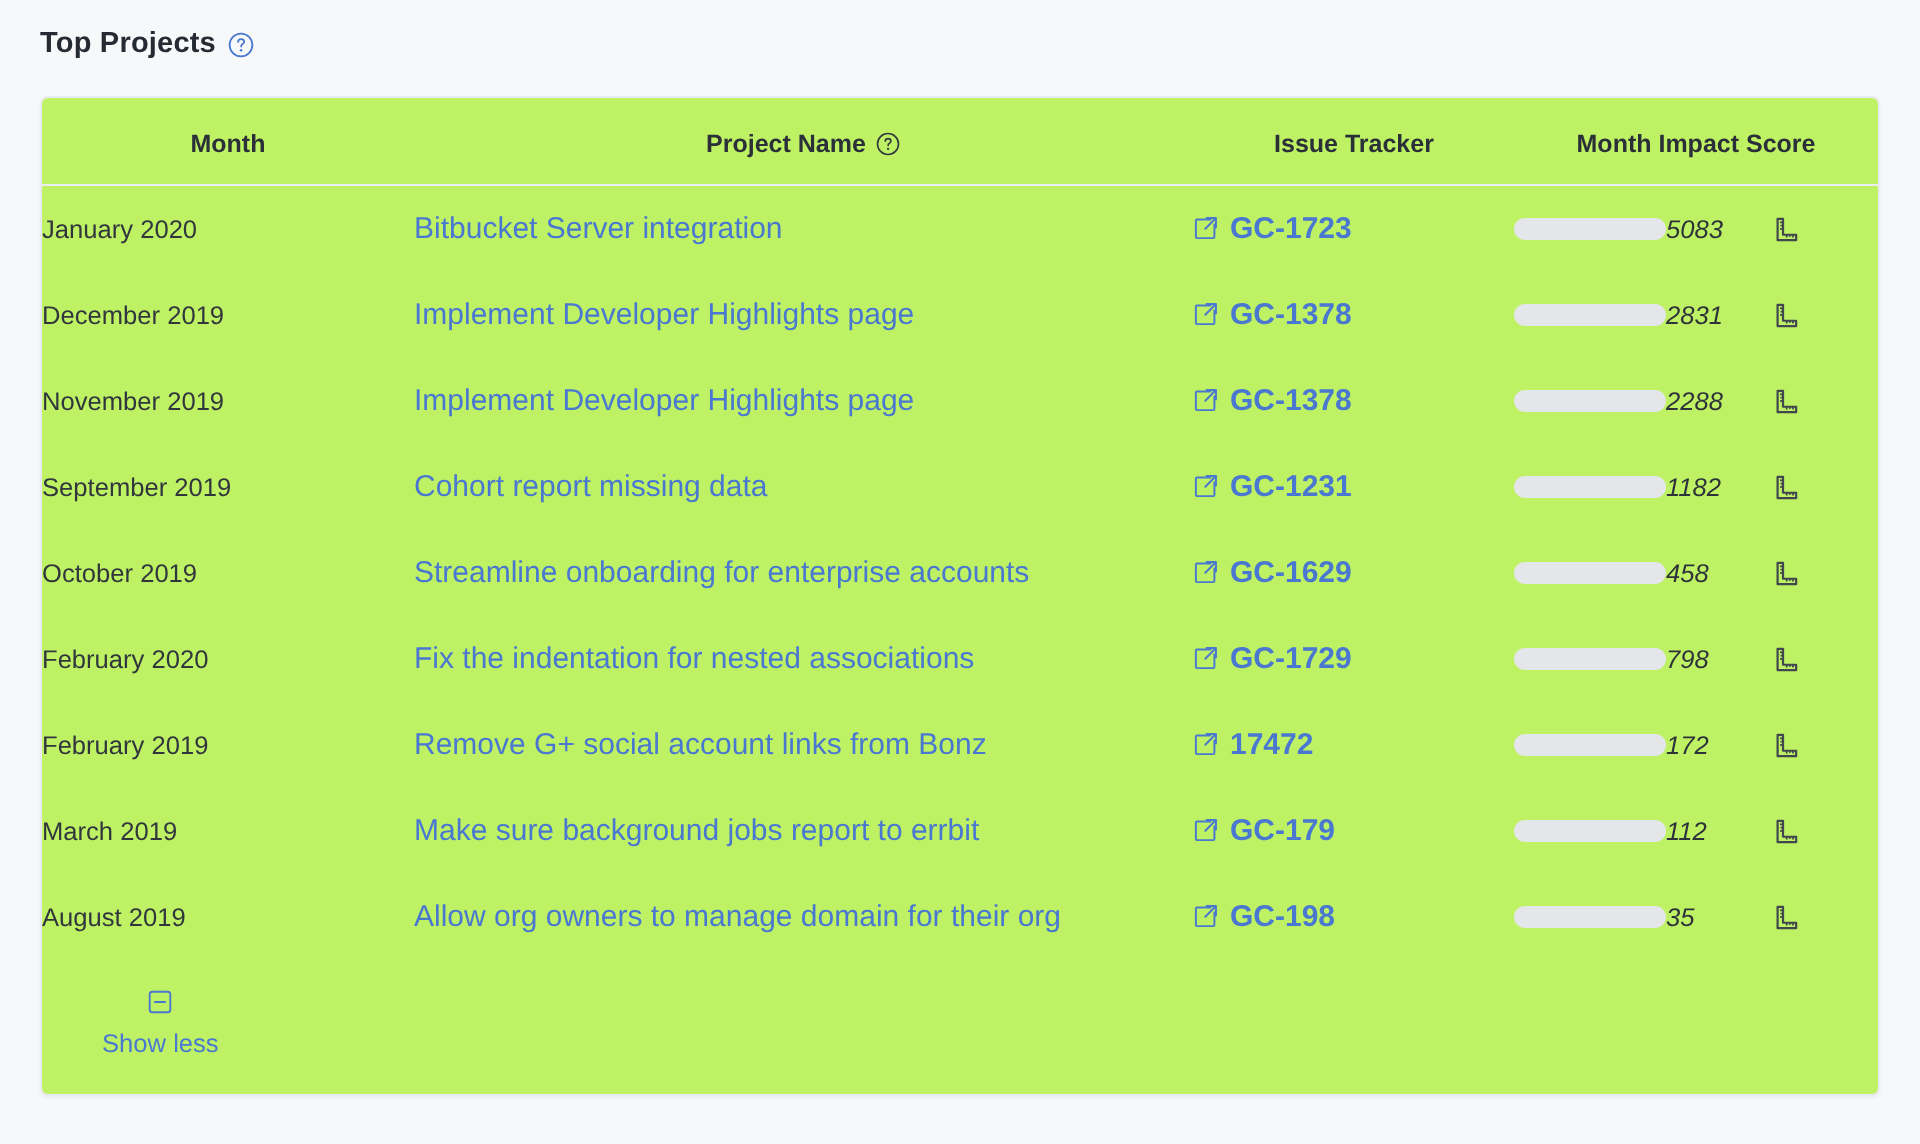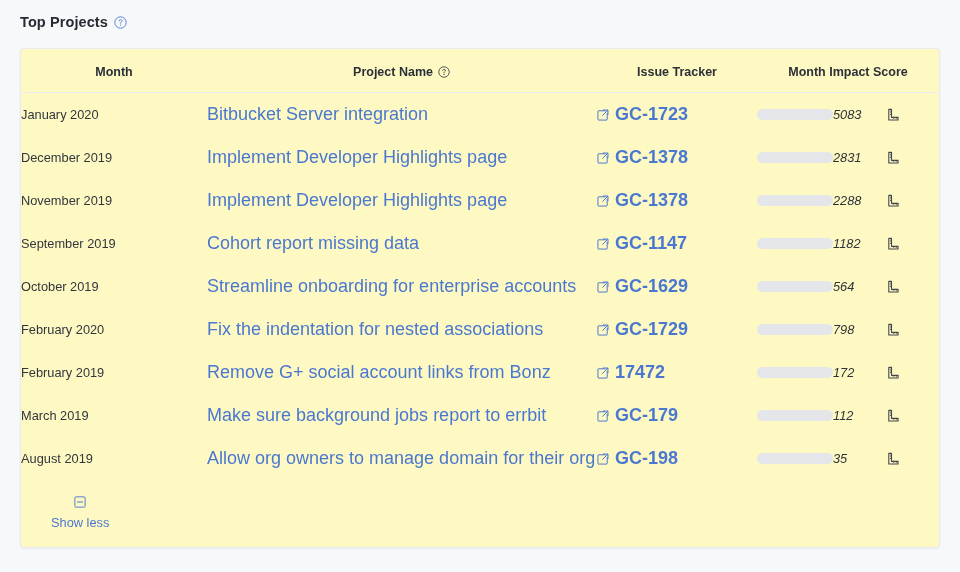--- a/index.html
+++ b/index.html
@@ -50,21 +50,21 @@
   .help-icon svg { display: block; }
 
   
   .card {
     position: absolute;
     left: 20px;
     top: 48px;
     width: 920px;
     height: 500px;
     box-sizing: border-box;
-    background: #fef9c3;
+    background: #bef264;
     border: 1px solid #e8eaed;
     border-radius: 4px;
     box-shadow: 0 1px 2px rgba(30,35,45,0.05);
     overflow: hidden;
   }
 
   table.projects {
     width: 100%;
     border-collapse: collapse;
     table-layout: fixed;
@@ -107,21 +107,21 @@
     margin-top: 10px;
   }
 
   .cell-project {
     padding-left: 24px;
   }
 
   .link {
     color: #4a78d0;
     text-decoration: none;
-    font-size: 18px;
+    font-size: 15px;
     cursor: pointer;
     white-space: nowrap;
   }
 
   
   .cell-issue {
     padding-left: 22px;
   }
   .issue-wrap {
     display: inline-flex;
@@ -351,21 +351,21 @@
             <td class="cell-month"><span>September 2019</span></td>
             <td class="cell-project"><a class="link">Cohort report missing data</a></td>
             <td class="cell-issue"><span class="issue-wrap">
                 <span class="extlink-icon">
                   <svg viewBox="0 0 14 14" width="12" height="12">
   <path d="M7.3 1.2h5.5v5.5" fill="none" stroke="#4a78d0" stroke-width="1.15" stroke-linecap="round" stroke-linejoin="round"></path>
   <path d="M12.5 1.5 L6.6 7.4" fill="none" stroke="#4a78d0" stroke-width="1.15" stroke-linecap="round"></path>
   <path d="M9.6 2.1H1.7a.6.6 0 0 0-.6.6v9.6c0 .33.27.6.6.6h9.6a.6.6 0 0 0 .6-.6V5" fill="none" stroke="#4a78d0" stroke-width="1.15" stroke-linecap="round" stroke-linejoin="round"></path>
 </svg>
                 </span>
-                <span class="link">GC-1147</span>
+                <span class="link">GC-1231</span>
               </span></td>
             <td class="cell-score">
               <span class="score-wrap">
                 <span class="bar-track"><span class="bar-fill" style="width: 100%;"></span></span>
                 <span class="score-num">1182</span>
                 <span class="ruler-icon">
                   <svg viewBox="0 0 16 16" width="14" height="14">
   <path d="M3.2 1.6h3.1v9.1h7.5v3.1H3.2z" fill="none" stroke="#42474f" stroke-width="1.25" stroke-linejoin="round"></path>
   <line x1="6.3" y1="3.6" x2="4.6" y2="3.6" stroke="#42474f" stroke-width="1"></line>
   <line x1="6.3" y1="5.5" x2="4.9" y2="5.5" stroke="#42474f" stroke-width="1"></line>
@@ -387,21 +387,21 @@
   <path d="M7.3 1.2h5.5v5.5" fill="none" stroke="#4a78d0" stroke-width="1.15" stroke-linecap="round" stroke-linejoin="round"></path>
   <path d="M12.5 1.5 L6.6 7.4" fill="none" stroke="#4a78d0" stroke-width="1.15" stroke-linecap="round"></path>
   <path d="M9.6 2.1H1.7a.6.6 0 0 0-.6.6v9.6c0 .33.27.6.6.6h9.6a.6.6 0 0 0 .6-.6V5" fill="none" stroke="#4a78d0" stroke-width="1.15" stroke-linecap="round" stroke-linejoin="round"></path>
 </svg>
                 </span>
                 <span class="link">GC-1629</span>
               </span></td>
             <td class="cell-score">
               <span class="score-wrap">
                 <span class="bar-track"><span class="bar-fill" style="width: 100%;"></span></span>
-                <span class="score-num">564</span>
+                <span class="score-num">458</span>
                 <span class="ruler-icon">
                   <svg viewBox="0 0 16 16" width="14" height="14">
   <path d="M3.2 1.6h3.1v9.1h7.5v3.1H3.2z" fill="none" stroke="#42474f" stroke-width="1.25" stroke-linejoin="round"></path>
   <line x1="6.3" y1="3.6" x2="4.6" y2="3.6" stroke="#42474f" stroke-width="1"></line>
   <line x1="6.3" y1="5.5" x2="4.9" y2="5.5" stroke="#42474f" stroke-width="1"></line>
   <line x1="6.3" y1="7.4" x2="4.6" y2="7.4" stroke="#42474f" stroke-width="1"></line>
   <line x1="8.4" y1="10.7" x2="8.4" y2="12.3" stroke="#42474f" stroke-width="1"></line>
   <line x1="10.2" y1="10.7" x2="10.2" y2="11.9" stroke="#42474f" stroke-width="1"></line>
   <line x1="12.0" y1="10.7" x2="12.0" y2="12.3" stroke="#42474f" stroke-width="1"></line>
 </svg>

